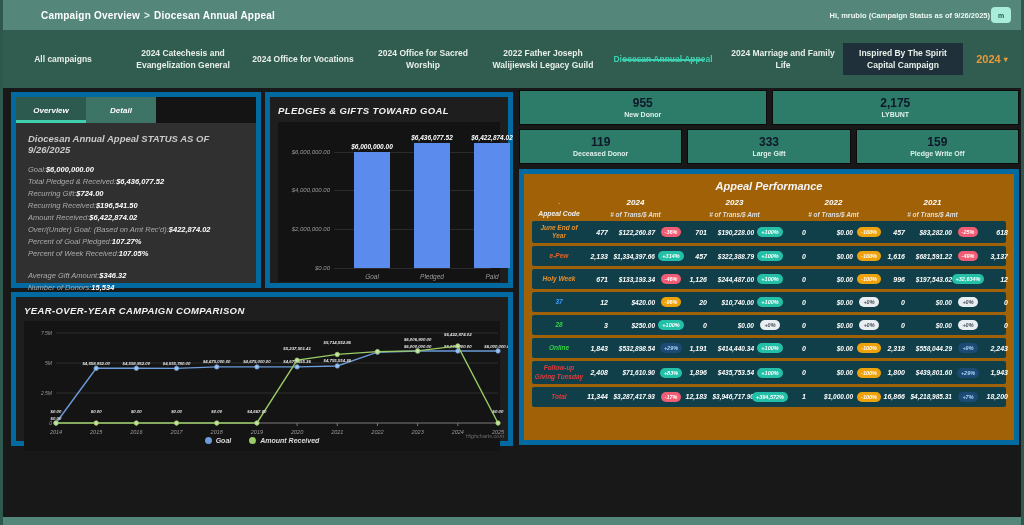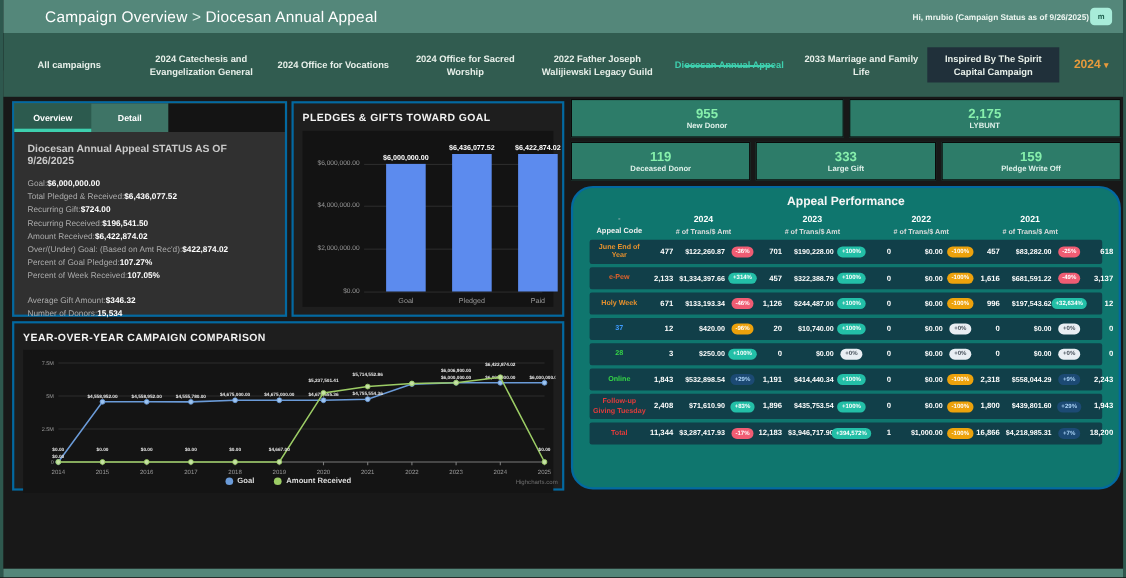--- a/index.html
+++ b/index.html
@@ -1,34 +1,34 @@
 <!DOCTYPE html>
 <html><head>
 <meta charset="utf-8">
 <style>
   *{box-sizing:border-box;margin:0;padding:0;font-family:"Liberation Sans",sans-serif;}
   html,body{width:1024px;height:525px;background:#101010;overflow:hidden;}
   #page{position:relative;width:1024px;height:525px;background:#181818;border-left:3px solid #2e584e;border-right:3px solid #2e584e;}
   
   #appbar{position:absolute;left:0;top:0;width:100%;height:30px;background:#54877a;display:flex;align-items:center;justify-content:space-between;padding:0 10px 0 38px;}
-  #breadcrumb{font-size:14px;font-weight:normal;color:#ffffff;letter-spacing:.2px;}
+  #breadcrumb{font-size:10px;font-weight:bold;color:#ffffff;letter-spacing:.2px;}
   #breadcrumb .sep{margin:0 4px;color:#dcefe8;}
   #userarea{display:flex;align-items:center;gap:1px;}
   #userinfo{font-size:7.5px;font-weight:bold;color:#eef7f2;}
   #userbadge{width:20px;height:16px;border-radius:4px;background:#a8ecd9;color:#20604f;font-size:7px;font-weight:bold;display:flex;align-items:center;justify-content:center;cursor:pointer;}
   
   #tabbar{position:absolute;left:0;top:30px;width:100%;height:58px;background:#315c50;display:flex;align-items:center;}
   .tab{flex:1;display:flex;align-items:center;justify-content:center;text-align:center;color:#e7efe9;font-size:8.5px;font-weight:600;position:relative;padding:4px 8px;line-height:1.45;cursor:pointer;}
   .tab.active{color:#3ecfae;}
   .tab.active::after{content:"";position:absolute;bottom:8px;left:16%;width:68%;height:2px;background:#3ecfae;border-radius:2px;}
   .tab.dark{background:#20303a;}
   #yeartab{width:58px;flex:0 0 58px;display:flex;align-items:center;justify-content:center;gap:3px;color:#e79a3c;font-size:11px;font-weight:bold;cursor:pointer;}
   #yeartab .caret{font-size:8px;}
   
-  .panel{position:absolute;background:#2c2c2c;border:2px solid #0369a1;}
+  .panel{position:absolute;background:#2c2c2c;border:5px solid #0369a1;font-style:italic;}
   .ptitle{font-size:9.5px;font-weight:bold;color:#f2f2f2;letter-spacing:.4px;}
   
   #ovpanel{left:8px;top:92px;width:250px;height:196px;background:#303030;}
   #ovtabs{height:26px;background:#3e7466;display:flex;}
   .ovtab{width:70px;display:flex;align-items:center;justify-content:center;color:#fff;font-size:8px;font-weight:bold;position:relative;cursor:pointer;}
   .ovtab.active{background:#2c5a4e;}
   .ovtab.active::after{content:"";position:absolute;bottom:0;left:0;width:100%;height:3px;background:#3ecfae;}
   #ovtabs .fill{flex:1;background:#141414;}
   #ovbody{padding:10px 12px;}
   #ovtitle{font-size:9.5px;font-weight:bold;color:#c9c9c9;margin-bottom:10px;}
@@ -41,24 +41,24 @@
   #barchart{position:relative;height:160px;background:#131313;margin-top:6px;}
   .grid{position:absolute;left:56px;right:10px;height:1px;background:#2b2b2b;}
   .ylab{position:absolute;left:0;width:52px;text-align:right;font-size:6px;color:#9a9a9a;}
   .bar{position:absolute;background:#5c8bee;}
   .barval{position:absolute;text-align:center;font-size:6.5px;font-weight:bold;color:#fff;}
   .barcat{position:absolute;text-align:center;font-size:6.5px;color:#9a9a9a;bottom:2px;}
   
   #statrow1,#statrow2{position:absolute;left:516px;width:500px;height:35px;display:flex;gap:5px;}
   #statrow1{top:90px;} #statrow2{top:129px;}
   .scard{flex:1;background:#2d7c69;border:1px solid #0a0a0a;display:flex;flex-direction:column;align-items:center;justify-content:center;}
-  .scard .v{font-size:12px;font-weight:bold;color:#86efac;line-height:1.1;}
+  .scard .v{font-size:12px;font-weight:bold;color:#0f172a;line-height:1.1;}
   .scard .l{font-size:7px;font-weight:600;color:#dff1ea;}
   
-  #aperf{left:516px;top:169px;width:500px;height:276px;background:#0f766e;padding:6px 15px;overflow:hidden;border-radius:20px;}
+  #aperf{left:516px;top:169px;width:500px;height:276px;background:#a16207;padding:6px 8px;overflow:hidden;}
   #aperf h2{text-align:center;font-size:11px;color:#f5f5f5;font-weight:bold;margin-bottom:6px;}
   .apr-grid{display:grid;grid-template-columns:54px 24px 47px 28px 24px 47px 28px 24px 47px 28px 24px 47px 28px 30px;align-items:center;}
   .h-corner{text-align:center;font-size:7px;color:#cccccc;}
   .h-year{grid-column:span 3;text-align:center;font-size:8px;font-weight:bold;color:#fff;}
   .h-code{text-align:center;font-size:6.8px;font-weight:bold;color:#eee;line-height:1.2;padding:3px 2px;}
   .h-sub{grid-column:span 3;text-align:center;font-size:6.5px;font-weight:bold;color:#ddd;}
   .apr-row{background:#113f49;border-radius:2px;margin-bottom:3px;padding:3px 0;min-height:20px;}
   .c-code{font-size:6.5px;font-weight:bold;text-align:center;line-height:1.25;padding:0 2px;}
   .c-n{font-size:7px;color:#fff;font-weight:600;text-align:right;padding-right:2px;}
   .c-amt{font-size:6.5px;color:#fff;font-weight:600;text-align:right;padding-right:2px;}
@@ -105,21 +105,21 @@
     </div>
   </div>
 
   <div id="tabbar">
       <div class="tab">All campaigns</div>
       <div class="tab">2024 Catechesis and Evangelization General</div>
       <div class="tab">2024 Office for Vocations</div>
       <div class="tab">2024 Office for Sacred Worship</div>
       <div class="tab">2022 Father Joseph Walijiewski Legacy Guild</div>
       <div class="tab active">Diocesan Annual Appeal</div>
-      <div class="tab">2033 Marriage and Family Life</div>
+      <div class="tab">2024 Marriage and Family Life</div>
       <div class="tab dark">Inspired By The Spirit Capital Campaign</div>
       <div id="yeartab">
         <span>2024</span>
         <span class="caret">▾</span>
       </div>
     </div>
 
   <div id="ovpanel" class="panel">
     <div id="ovtabs">
         <div class="ovtab active">Overview</div>

